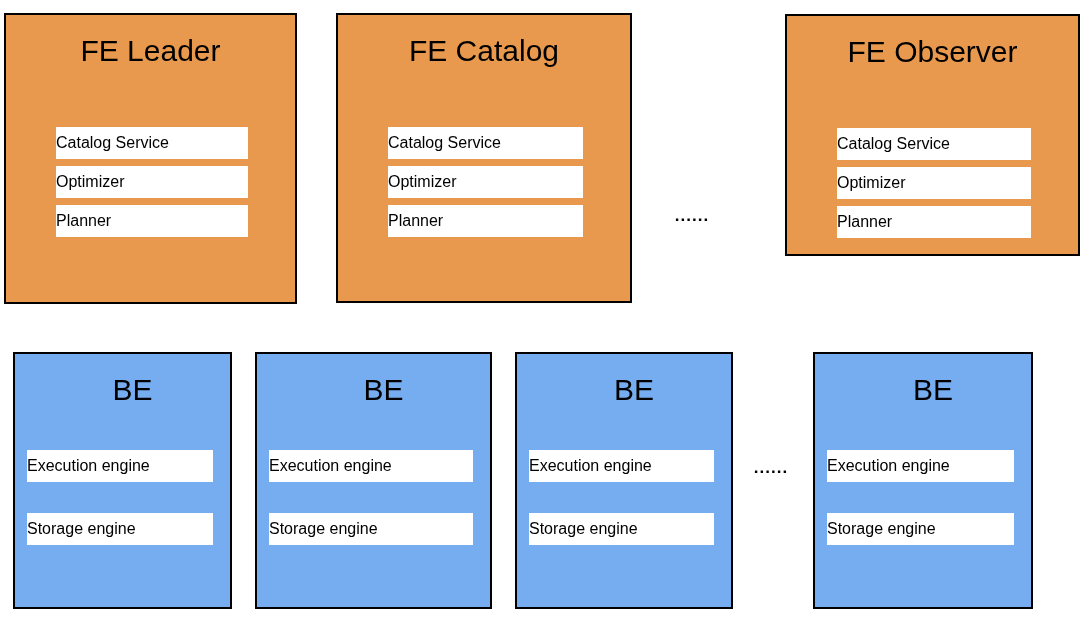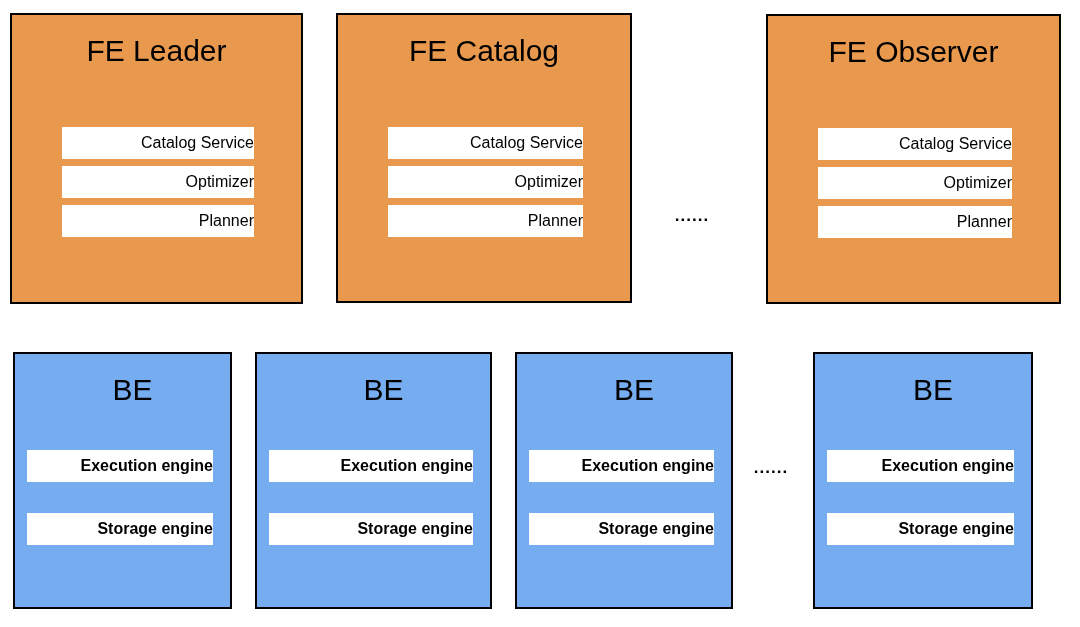--- a/index.html
+++ b/index.html
@@ -38,27 +38,26 @@
   }
   .fe .components {
     top: 112px;
     left: 50px;
     right: 47px;
   }
   .be .components {
     top: 96px;
     left: 12px;
     right: 17px;
-    font-weight: bold;
   }
   .subbox {
     background: var(--component-fill, #ffffff);
     height: 32px;
     line-height: 32px;
-    text-align: right;
+    text-align: left;
     font-size: 16px;
     color: var(--text, #000000);
     white-space: nowrap;
     overflow: hidden;
   }
   .fe .subbox { margin-bottom: 7px; }
   .be .subbox { margin-bottom: 31px; }
   .dots {
     position: absolute;
     width: 70px;
@@ -68,41 +67,41 @@
     letter-spacing: 1px;
     color: var(--text, #000000);
     line-height: 20px;
   }
 </style>
 </head>
 <body>
 
 <div class="canvas">
 
-  <div class="node fe" style="left:10px; top:13px; width:293px; height:291px;">
+  <div class="node fe" style="left:4px; top:13px; width:293px; height:291px;">
     <div class="node-title">FE Leader</div>
     <div class="components">
       <div class="subbox">Catalog Service</div>
       <div class="subbox">Optimizer</div>
       <div class="subbox">Planner</div>
     </div>
   </div>
 
   <div class="node fe" style="left:336px; top:13px; width:296px; height:290px;">
     <div class="node-title">FE Catalog</div>
     <div class="components">
       <div class="subbox">Catalog Service</div>
       <div class="subbox">Optimizer</div>
       <div class="subbox">Planner</div>
     </div>
   </div>
 
   <div class="dots" style="left:657px; top:206px;">......</div>
 
-  <div class="node fe" style="left:766px; top:14px; width:295px; height:290px;">
+  <div class="node fe" style="left:785px; top:14px; width:295px; height:242px;">
     <div class="node-title">FE Observer</div>
     <div class="components">
       <div class="subbox">Catalog Service</div>
       <div class="subbox">Optimizer</div>
       <div class="subbox">Planner</div>
     </div>
   </div>
 
   <div class="node be" style="left:13px; top:352px; width:219px; height:257px;">
     <div class="node-title">BE</div>

